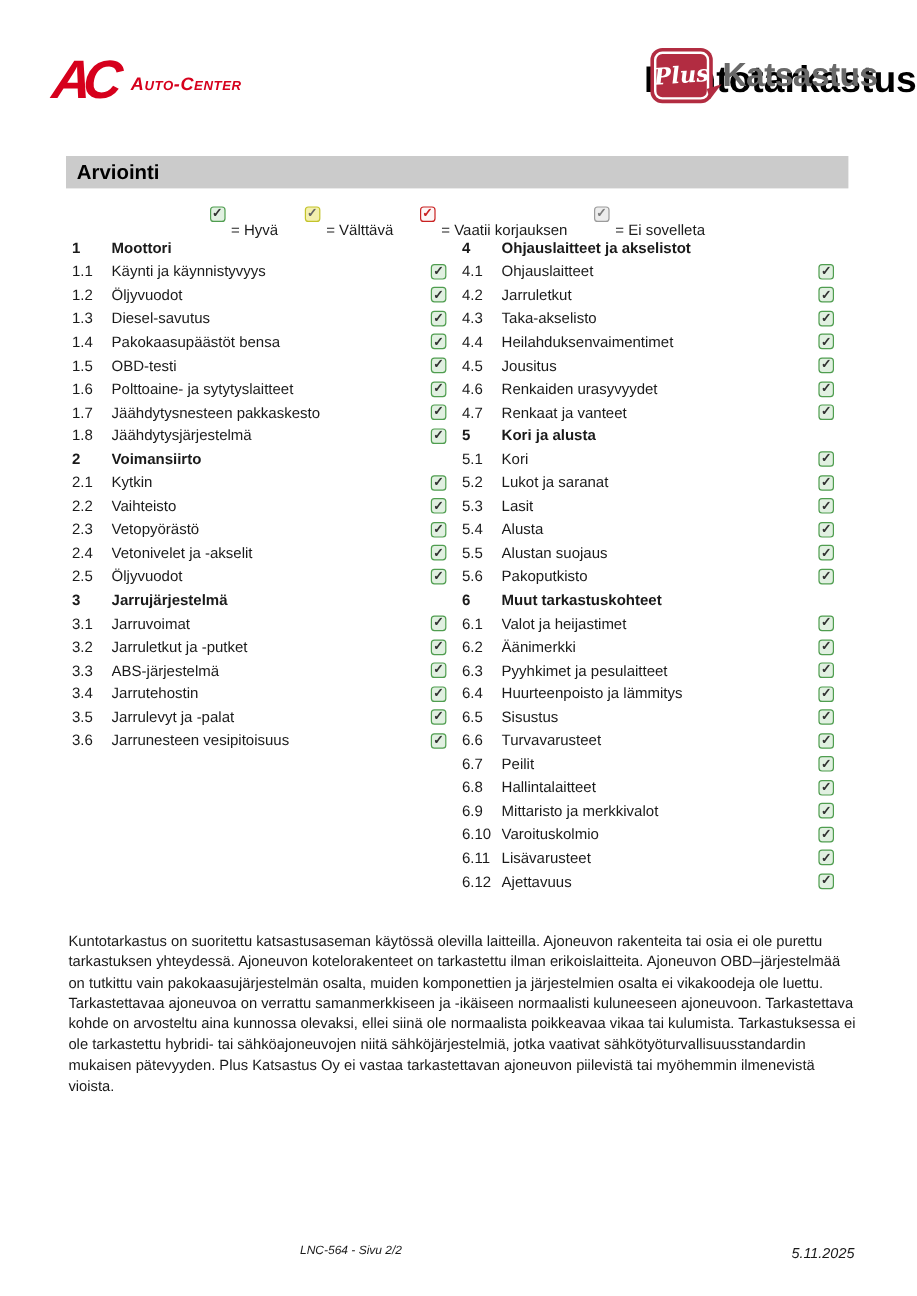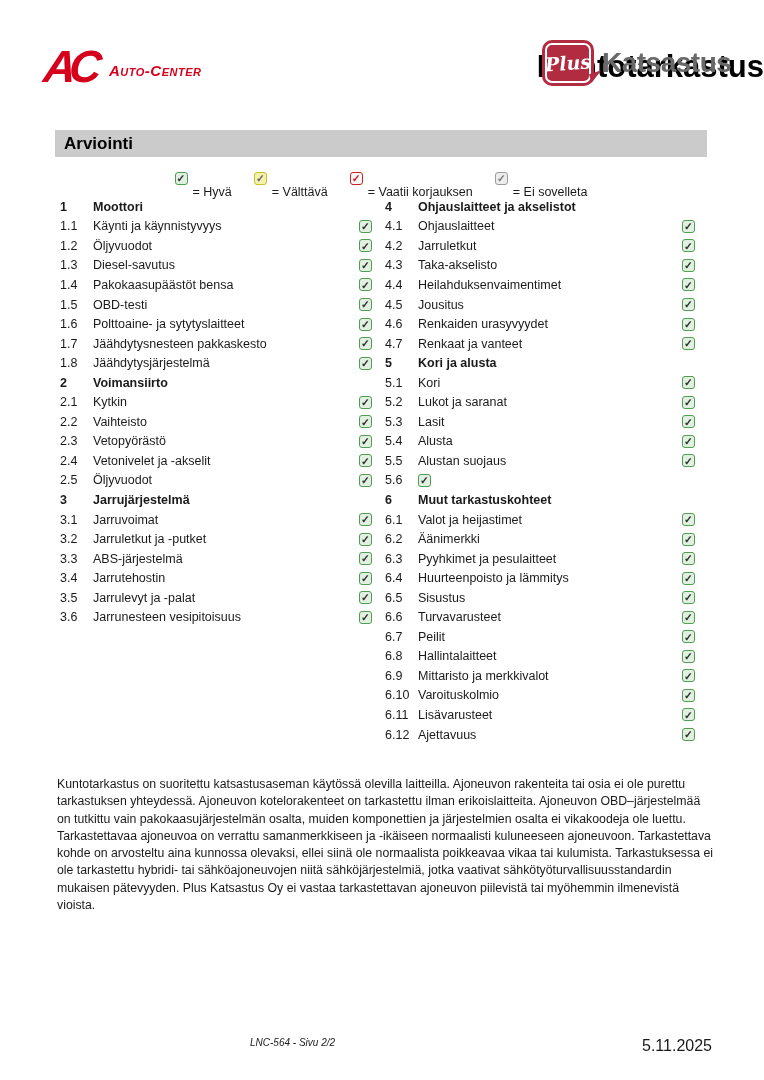--- a/index.html
+++ b/index.html
@@ -137,21 +137,21 @@
   }
 
   
   .footer-page {
     position: absolute; left: 250px; top: 1037px; width: 220px;
     text-align: left;
     font-size: 10px; font-style: italic;
   }
   .footer-date {
     position: absolute; right: 52px; top: 1037px;
-    font-size: 16px; 
+    font-size: 12px; font-style: italic;
   }
 </style>
 </head>
 <body>
 
 <div class="page">
 
   <div class="ac-logo">
     <span class="ac-mono">AC</span>
     <span class="ac-text">Auto-Center</span>
@@ -433,20 +433,21 @@
       </div>
       <div class="row">
         <span class="num">5.5</span>
         <span class="lab">Alustan suojaus</span>
         <span class="cb cb-good">
           <span class="cb-check">✓</span>
         </span>
       </div>
       <div class="row">
         <span class="num">5.6</span>
+        <span class="lab">Pakoputkisto</span>
         <span class="cb cb-good">
           <span class="cb-check">✓</span>
         </span>
       </div>
       <div class="row section">
         <span class="num">6</span>
         <span class="lab">Muut tarkastuskohteet</span>
       </div>
       <div class="row">
         <span class="num">6.1</span>

